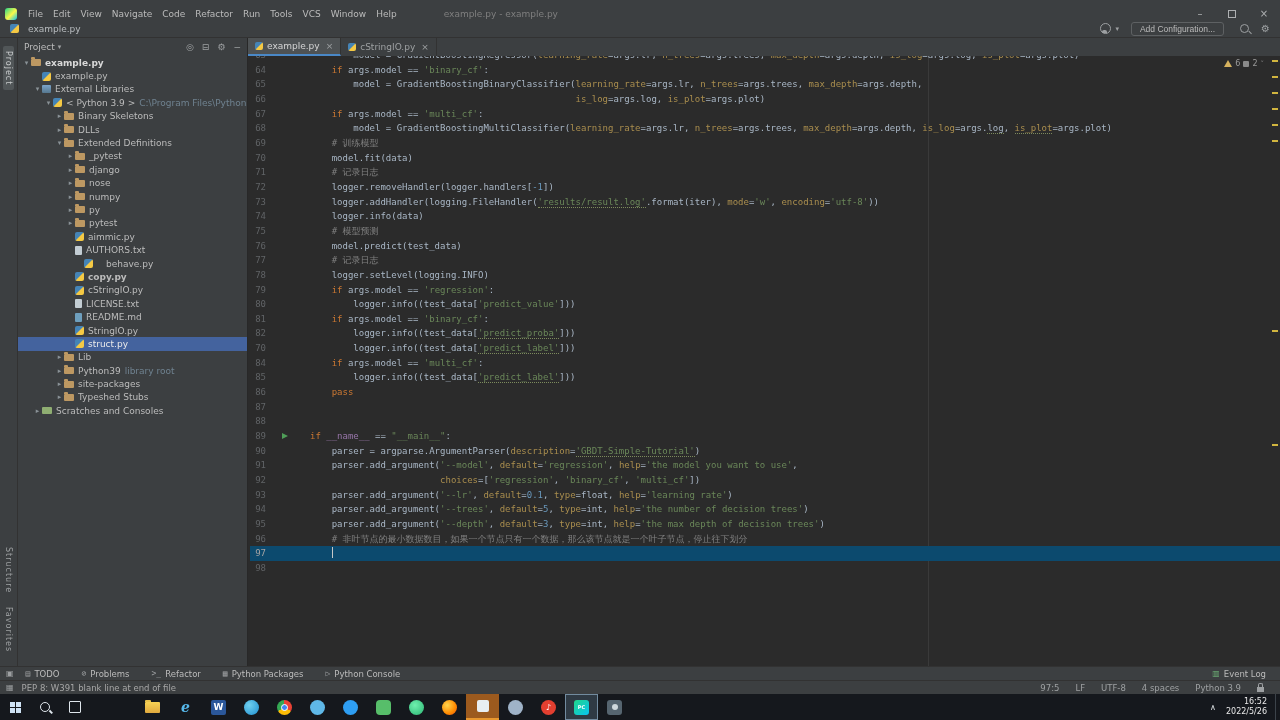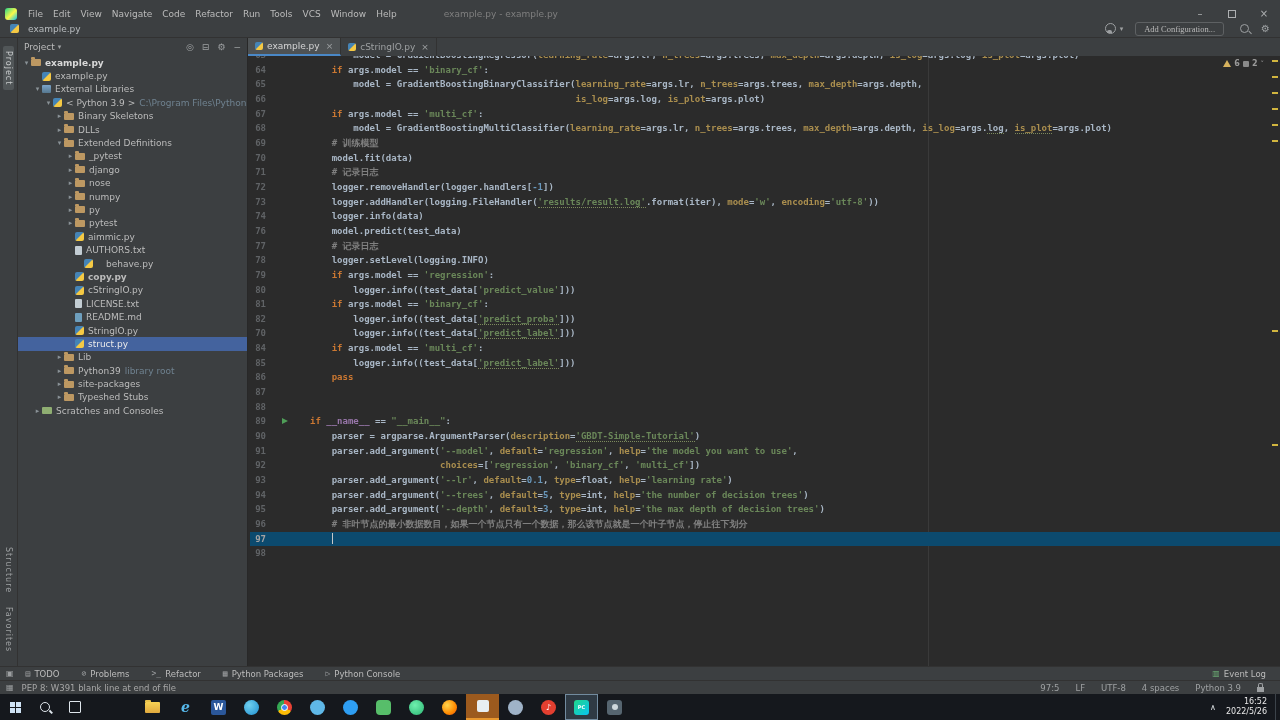--- a/index.html
+++ b/index.html
@@ -15,21 +15,21 @@
   .win-controls{margin-left:auto;display:flex;height:100%;}
   .wc{width:32px;height:100%;display:flex;align-items:center;justify-content:center;color:#aeb0b2;font-size:10px;}
   .maxsq{display:inline-block;width:6px;height:6px;border:1px solid #aeb0b2;}
   
   .navbar{position:absolute;left:0;top:20px;right:0;height:18px;background:#3c3f41;border-bottom:1px solid #323232;box-sizing:border-box;display:flex;align-items:center;padding:0 10px;}
   .crumb{margin-left:5px;color:#b8bcbf;}
   .nav-right{margin-left:auto;display:flex;align-items:center;}
   .cwm{width:9px;height:9px;border-radius:50%;border:1px solid #9da0a2;position:relative;margin-right:4px;}
   .cwm::after{content:"";position:absolute;bottom:0;left:1px;width:5px;height:3px;background:#9da0a2;border-radius:2px 2px 0 0;}
   .cwm-caret{color:#9da0a2;font-size:7px;margin-right:12px;}
-  .addcfg{background:transparent;border:1px solid #5e6163;border-radius:3px;color:#bbbbbb;font-family:Liberation Serif, serif;font-size:8.5px;height:14px;line-height:12px;padding:0 8px;}
+  .addcfg{background:transparent;border:1px solid #5e6163;border-radius:3px;color:#bbbbbb;font-family:Liberation Sans, sans-serif;font-size:8.5px;height:14px;line-height:12px;padding:0 8px;}
   .mag{position:relative;width:7px;height:7px;border:1.4px solid #9da0a2;border-radius:50%;margin-left:16px;}
   .mag::after{content:"";position:absolute;width:4px;height:1.4px;background:#9da0a2;transform:rotate(45deg);right:-3.5px;bottom:-1.5px;}
   .gearx{font-size:10px;color:#9da0a2;margin-left:12px;line-height:10px;}
   
   .stripe{position:absolute;left:0;top:38px;width:18px;height:628px;background:#3c3f41;border-right:1px solid #323232;box-sizing:border-box;display:flex;flex-direction:column;align-items:center;}
   .vtext{writing-mode:vertical-rl;font-size:8px;color:#9da0a2;letter-spacing:1px;cursor:default;}
   .vtext.active{background:#515658;border-radius:2px;padding:5px 1px;margin-top:8px;color:#c9cccd;}
   .stripe-bottom{margin-top:auto;margin-bottom:14px;display:flex;flex-direction:column;gap:14px;align-items:center;}
   
   .panel{position:absolute;left:18px;top:38px;width:230px;height:628px;background:#3c3f41;border-right:1px solid #282828;box-sizing:border-box;overflow:hidden;}
@@ -52,21 +52,21 @@
   .ico-md{width:7px;height:9px;background:#6e9fbd;border-radius:1px;}
   .ico-lib{width:9px;height:8px;background:linear-gradient(#7ba4c9,#56788f);border-radius:1px;}
   .ico-scratch{width:10px;height:7px;background:#8fae72;border-radius:1px;}
   
   .tabbar{position:absolute;left:248px;top:38px;right:0;height:18px;background:#3c3f41;display:flex;align-items:stretch;}
   .tab{display:flex;align-items:center;padding:0 7px;color:#9da0a2;border-right:1px solid #323232;box-sizing:border-box;}
   .tab.active{background:#4e5254;color:#d4d4d4;border-bottom:2px solid #4a88c7;}
   .tab .ico-py{width:8px;height:8px;}
   .tab-close{margin-left:6px;color:#9da0a2;font-size:9px;line-height:9px;}
   
-  .editor{position:absolute;left:248px;top:56px;right:0;bottom:54px;background:#2b2b2b;overflow:hidden;font-weight:bold;}
+  .editor{position:absolute;left:248px;top:56px;right:0;bottom:54px;background:#2b2b2b;overflow:hidden;}
   .guide{position:absolute;left:680px;top:0;bottom:0;width:1px;background:#3a3a3a;}
   .code-scroll{position:absolute;left:2px;right:0;top:-8px;}
   .crow{height:14.67px;line-height:14.67px;white-space:pre;font-family:"DejaVu Sans Mono","Liberation Mono",monospace;font-size:9px;}
   .crow.active{background:#0c4a6e;}
   .ln{display:inline-block;width:16px;text-align:right;color:#606366;vertical-align:top;}
   .crow.active .ln{color:#a4a3a3;}
   .gut{display:inline-block;width:44px;height:14.67px;position:relative;vertical-align:top;}
   .runarrow{position:absolute;left:16px;top:4px;width:0;height:0;border-left:6px solid #4f9e58;border-top:3.5px solid transparent;border-bottom:3.5px solid transparent;}
   .codeln{display:inline-block;vertical-align:top;}
   .tk.t{color:#a9b7c6;} .tk.k{color:#cc7832;} .tk.s{color:#6a8759;} .tk.c{color:#808080;}
@@ -355,20 +355,21 @@
         <div class="crow"><span class="ln">65</span><span class="gut"></span><span class="codeln"><span class="tk t">        model = GradientBoostingBinaryClassifier(</span><span class="tk a">learning_rate</span><span class="tk t">=args.lr, </span><span class="tk a">n_trees</span><span class="tk t">=args.trees, </span><span class="tk a">max_depth</span><span class="tk t">=args.depth,</span></span></div>
         <div class="crow"><span class="ln">66</span><span class="gut"></span><span class="codeln"><span class="tk t">                                                 </span><span class="tk a">is_log</span><span class="tk t">=args.log, </span><span class="tk a">is_plot</span><span class="tk t">=args.plot)</span></span></div>
         <div class="crow"><span class="ln">67</span><span class="gut"></span><span class="codeln"><span class="tk t">    </span><span class="tk k">if</span><span class="tk t"> args.model == </span><span class="tk s">'multi_cf'</span><span class="tk t">:</span></span></div>
         <div class="crow"><span class="ln">68</span><span class="gut"></span><span class="codeln"><span class="tk t">        model = GradientBoostingMultiClassifier(</span><span class="tk a">learning_rate</span><span class="tk t">=args.lr, </span><span class="tk a">n_trees</span><span class="tk t">=args.trees, </span><span class="tk a">max_depth</span><span class="tk t">=args.depth, </span><span class="tk a">is_log</span><span class="tk t">=args.</span><span class="tk t u">log</span><span class="tk t">, </span><span class="tk a u">is_plot</span><span class="tk t">=args.plot)</span></span></div>
         <div class="crow"><span class="ln">69</span><span class="gut"></span><span class="codeln"><span class="tk t">    </span><span class="tk c"># 训练模型</span></span></div>
         <div class="crow"><span class="ln">70</span><span class="gut"></span><span class="codeln"><span class="tk t">    model.fit(data)</span></span></div>
         <div class="crow"><span class="ln">71</span><span class="gut"></span><span class="codeln"><span class="tk t">    </span><span class="tk c"># 记录日志</span></span></div>
         <div class="crow"><span class="ln">72</span><span class="gut"></span><span class="codeln"><span class="tk t">    logger.removeHandler(logger.handlers[</span><span class="tk n">-1</span><span class="tk t">])</span></span></div>
         <div class="crow"><span class="ln">73</span><span class="gut"></span><span class="codeln"><span class="tk t">    logger.addHandler(logging.FileHandler(</span><span class="tk s u">'results/result.log'</span><span class="tk t">.format(iter), </span><span class="tk a">mode</span><span class="tk t">=</span><span class="tk s">'w'</span><span class="tk t">, </span><span class="tk a">encoding</span><span class="tk t">=</span><span class="tk s">'utf-8'</span><span class="tk t">))</span></span></div>
         <div class="crow"><span class="ln">74</span><span class="gut"></span><span class="codeln"><span class="tk t">    logger.info(data)</span></span></div>
+        <div class="crow"><span class="ln">75</span><span class="gut"></span><span class="codeln"><span class="tk t">    </span><span class="tk c"># 模型预测</span></span></div>
         <div class="crow"><span class="ln">76</span><span class="gut"></span><span class="codeln"><span class="tk t">    model.predict(test_data)</span></span></div>
         <div class="crow"><span class="ln">77</span><span class="gut"></span><span class="codeln"><span class="tk t">    </span><span class="tk c"># 记录日志</span></span></div>
         <div class="crow"><span class="ln">78</span><span class="gut"></span><span class="codeln"><span class="tk t">    logger.setLevel(logging.INFO)</span></span></div>
         <div class="crow"><span class="ln">79</span><span class="gut"></span><span class="codeln"><span class="tk t">    </span><span class="tk k">if</span><span class="tk t"> args.model == </span><span class="tk s">'regression'</span><span class="tk t">:</span></span></div>
         <div class="crow"><span class="ln">80</span><span class="gut"></span><span class="codeln"><span class="tk t">        logger.info((test_data[</span><span class="tk s">'predict_value'</span><span class="tk t">]))</span></span></div>
         <div class="crow"><span class="ln">81</span><span class="gut"></span><span class="codeln"><span class="tk t">    </span><span class="tk k">if</span><span class="tk t"> args.model == </span><span class="tk s">'binary_cf'</span><span class="tk t">:</span></span></div>
         <div class="crow"><span class="ln">82</span><span class="gut"></span><span class="codeln"><span class="tk t">        logger.info((test_data[</span><span class="tk s u">'predict_proba'</span><span class="tk t">]))</span></span></div>
         <div class="crow"><span class="ln">70</span><span class="gut"></span><span class="codeln"><span class="tk t">        logger.info((test_data[</span><span class="tk s u">'predict_label'</span><span class="tk t">]))</span></span></div>
         <div class="crow"><span class="ln">84</span><span class="gut"></span><span class="codeln"><span class="tk t">    </span><span class="tk k">if</span><span class="tk t"> args.model == </span><span class="tk s">'multi_cf'</span><span class="tk t">:</span></span></div>
         <div class="crow"><span class="ln">85</span><span class="gut"></span><span class="codeln"><span class="tk t">        logger.info((test_data[</span><span class="tk s u">'predict_label'</span><span class="tk t">]))</span></span></div>

